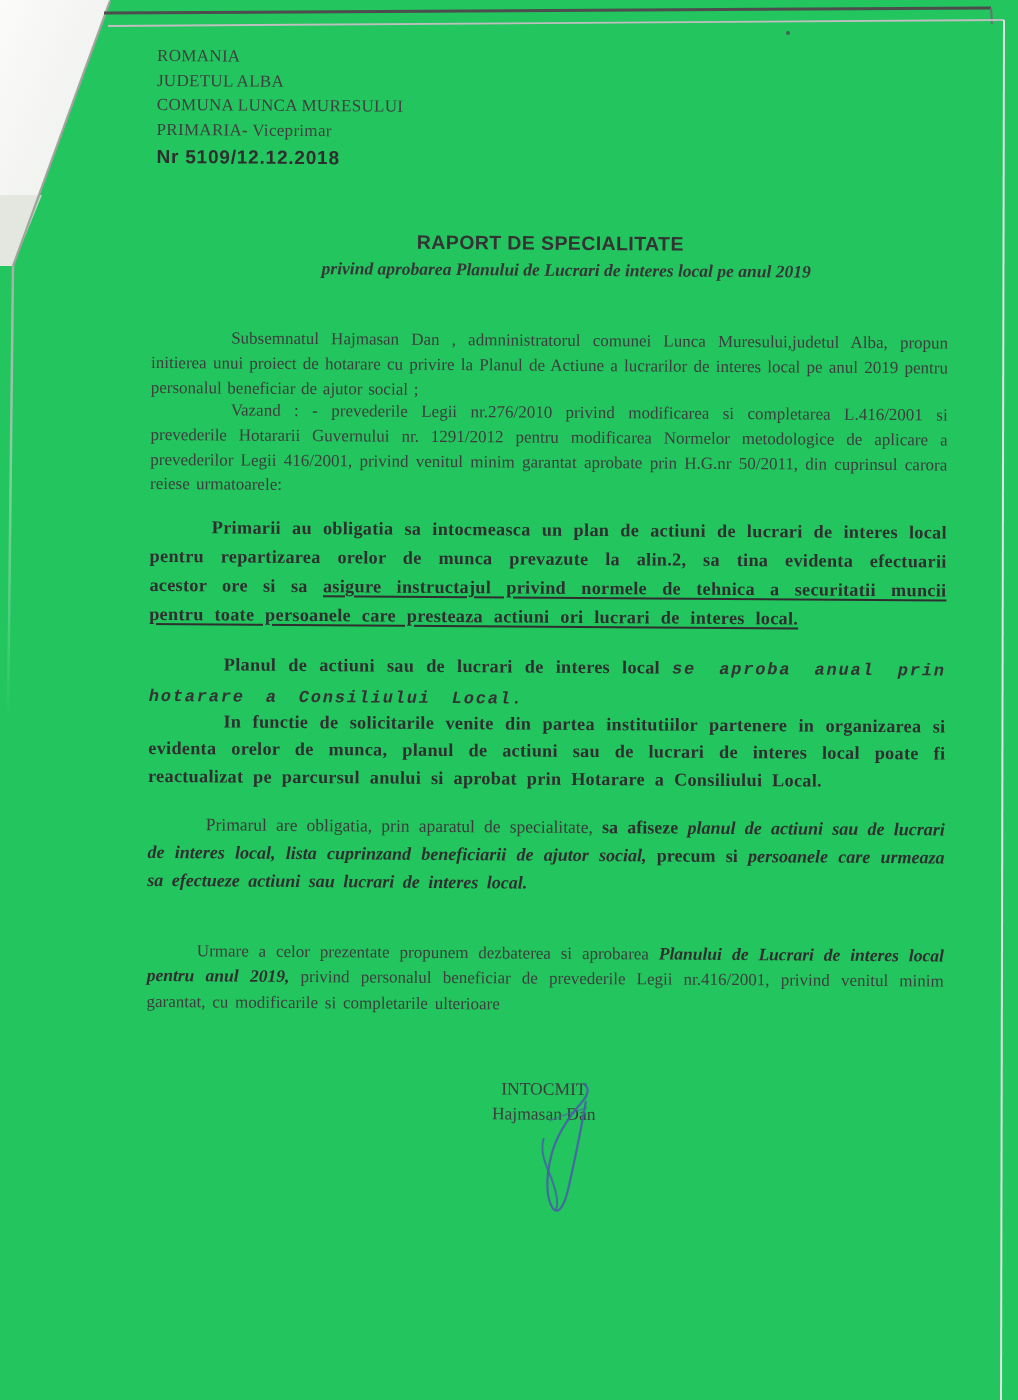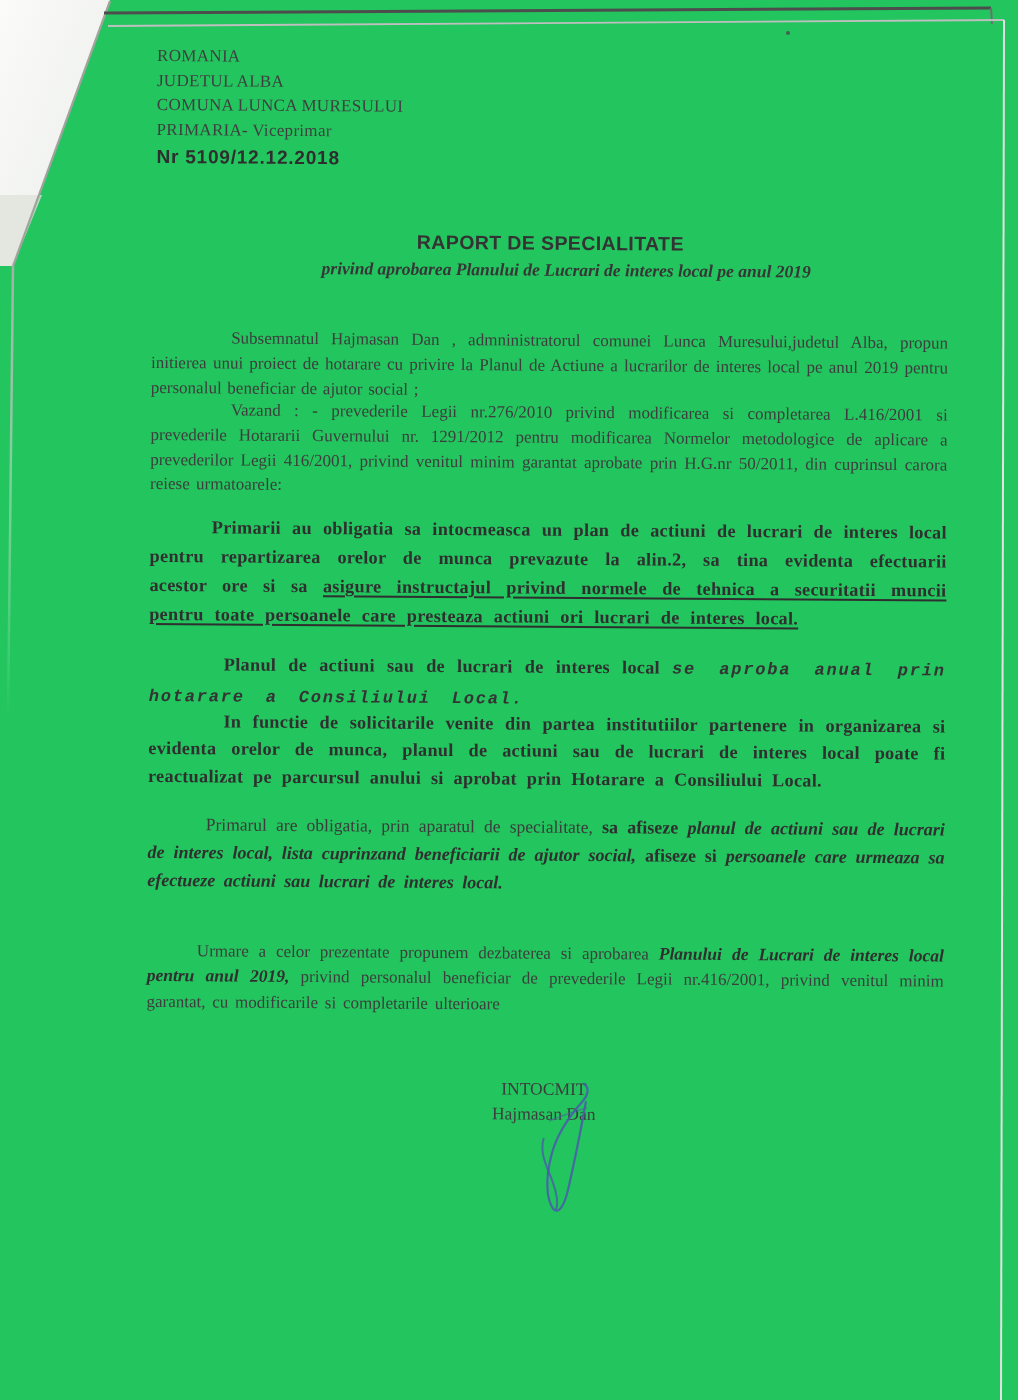--- a/index.html
+++ b/index.html
@@ -142,21 +142,21 @@
     <div class="abs para p-intro">Subsemnatul Hajmasan Dan  , admninistratorul comunei Lunca Muresului,judetul Alba, propun initierea unui proiect de hotarare cu privire la Planul de Actiune a lucrarilor de interes local pe anul 2019  pentru personalul beneficiar de ajutor social ;</div>
 
     <div class="abs para p-vazand">Vazand : -  prevederile  Legii nr.276/2010 privind modificarea si completarea L.416/2001 si prevederile   Hotararii Guvernului nr. 1291/2012 pentru modificarea Normelor metodologice de aplicare a prevederilor Legii 416/2001, privind venitul minim garantat aprobate prin H.G.nr 50/2011,  din cuprinsul carora reiese urmatoarele:</div>
 
     <div class="abs para p-obligatie"><span>Primarii au obligatia sa intocmeasca un plan de actiuni de lucrari de interes local pentru repartizarea orelor de munca prevazute la alin.2, sa tina evidenta efectuarii acestor ore si sa </span><span class="und">asigure instructajul privind normele de tehnica a securitatii muncii pentru toate persoanele care presteaza actiuni ori lucrari de interes local.</span></div>
 
     <div class="abs para p-plan"><span>Planul de actiuni sau de lucrari de interes local </span><span class="typewriter">se aproba anual prin hotarare a Consiliului Local.</span></div>
 
     <div class="abs para p-functie">In functie de solicitarile venite din partea institutiilor partenere in organizarea si evidenta orelor de munca, planul de actiuni sau de lucrari de interes local poate fi reactualizat pe parcursul anului si aprobat prin Hotarare a Consiliului Local.</div>
 
-    <div class="abs para p-primarul"><span>Primarul are obligatia, prin aparatul de specialitate,  </span><span class="b">sa afiseze </span><span class="bi">planul de actiuni sau de lucrari de interes local, lista cuprinzand beneficiarii de ajutor social,</span><span class="b"> afiseze si </span><span class="bi">persoanele care urmeaza sa efectueze actiuni sau lucrari de interes local.</span></div>
+    <div class="abs para p-primarul"><span>Primarul are obligatia, prin aparatul de specialitate,  </span><span class="b">sa afiseze </span><span class="bi">planul de actiuni sau de lucrari de interes local, lista cuprinzand beneficiarii de ajutor social,</span><span class="b"> precum si </span><span class="bi">persoanele care urmeaza sa efectueze actiuni sau lucrari de interes local.</span></div>
 
     <div class="abs para p-urmare"><span>Urmare a celor prezentate propunem  dezbaterea si  aprobarea </span><span class="bi">Planului de Lucrari de interes local pentru anul 2019,</span><span> privind personalul beneficiar de prevederile Legii nr.416/2001, privind venitul minim garantat, cu modificarile si completarile ulterioare</span></div>
 
     <div class="abs sig-block">
       <div>INTOCMIT</div>
       <div>Hajmasan Dan</div>
     </div>
 
     <svg width="170" height="160" viewBox="460 1070 170 160" style="position:absolute;left:460px;top:1070px;pointer-events:none;">
       <path d="M 590 1081 C 596 1085, 594 1092, 589 1098 C 575 1114, 563 1132, 558 1152 C 552 1176, 553 1196, 560 1206 C 565 1212, 571 1204, 575 1186 C 582 1155, 588 1122, 592 1099" fill="none" stroke-width="2.2" stroke-linecap="round" opacity="0.88" style="stroke: rgb(74, 92, 170);"></path>

